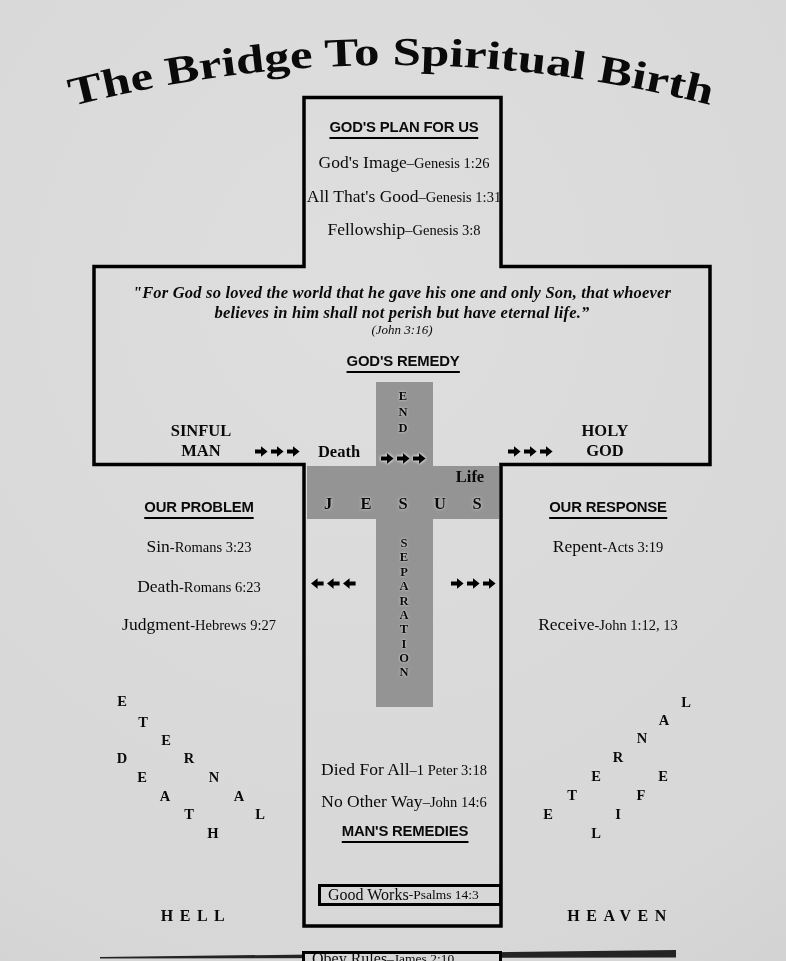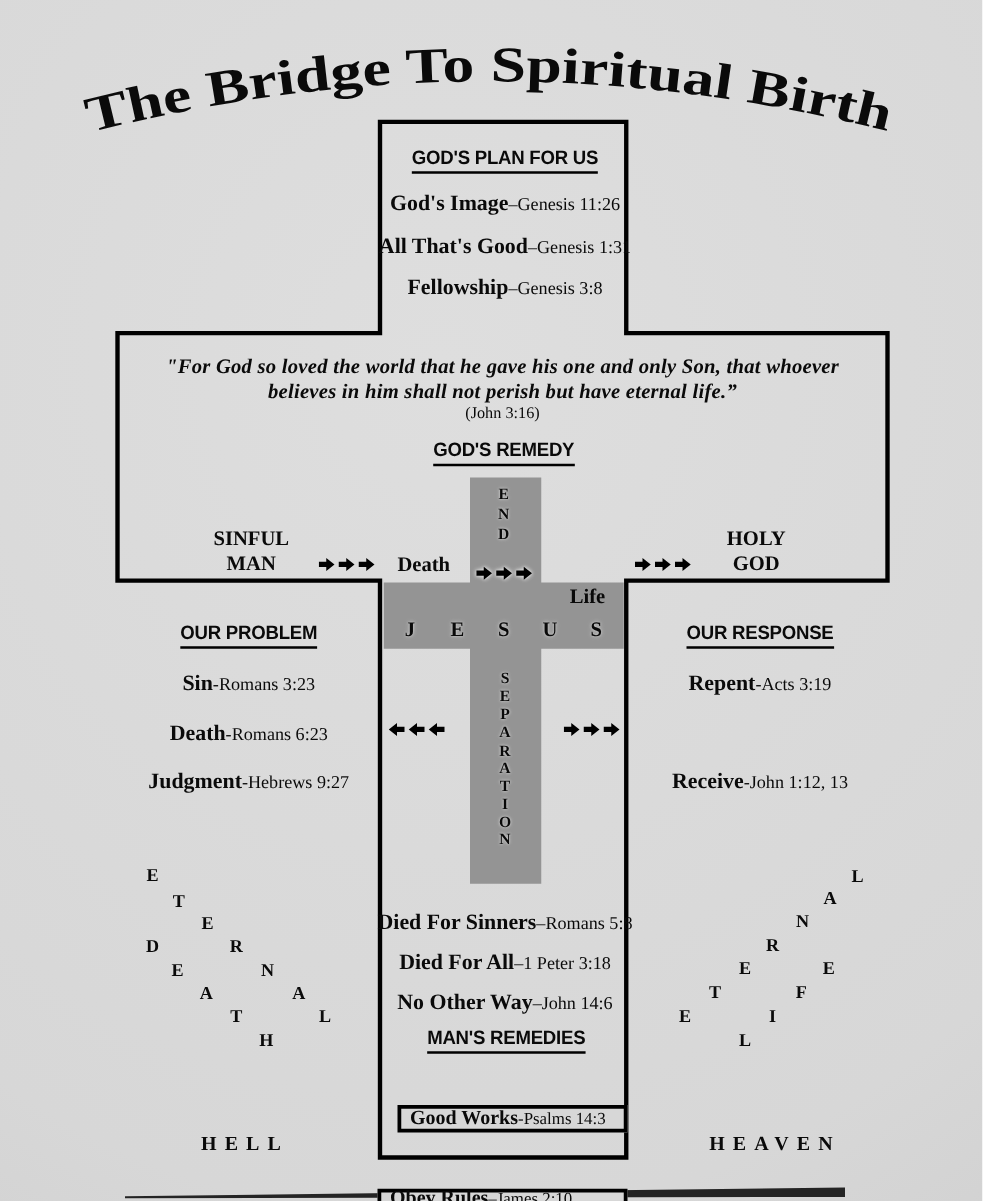--- a/index.html
+++ b/index.html
@@ -16,24 +16,24 @@
   
   .hd{
     font-family:"Liberation Sans",sans-serif;
     font-weight:bold;font-size:15.5px;letter-spacing:-0.2px;
     border-bottom:2.5px solid #000;padding-bottom:1px;
     white-space:nowrap;display:inline-block;
   }
   .hd.cx{transform:translateX(-50%) scaleX(0.96);}
   
   .item{white-space:nowrap;}
-  .lbl{font-weight:bold;font-size:17.5px;}
+  .lbl{font-weight:normal;font-size:17.5px;}
   .ref{font-size:14.5px;}
   .quote{font-style:italic;font-weight:bold;font-size:16.5px;white-space:nowrap;letter-spacing:.2px;}
-  .qcite{font-size:13px;white-space:nowrap;}
+  .qcite{font-style:italic;font-size:13px;white-space:nowrap;}
   .biglabel{font-weight:bold;font-size:16.5px;line-height:19.5px;text-align:center;}
   .dl{font-weight:bold;font-size:16.5px;}
   .dest{font-weight:bold;font-size:16px;letter-spacing:6.5px;white-space:nowrap;}
   
   .graybar{position:absolute;background:#949494;}
   
   .sl{
     position:absolute;transform:translate(-50%,-50%);
     font-family:"Liberation Serif",serif;font-weight:bold;color:#0a0a0a;
   }
@@ -78,21 +78,21 @@
     <defs>
         <path id="arcp" d="M 72 106 Q 393 24 714 106" fill="none"></path>
       </defs>
     <text font-size="40" font-weight="bold" fill="#0a0a0a" font-family="Liberation Serif, serif">
       <textPath href="#arcp" startOffset="0" textLength="645" lengthAdjust="spacingAndGlyphs">The Bridge To Spiritual Birth</textPath>
     </text>
   </svg>
 
   <span class="hd abs cx txt" style="left:404px;top:118px;">GOD'S PLAN FOR US</span>
   <div class="item abs cx txt" style="left:404px;top:152px;">
-    <span class="lbl">God's Image</span><span class="ref">–Genesis 11:26</span>
+    <span class="lbl">God's Image</span><span class="ref">–Genesis 1:26</span>
   </div>
   <div class="item abs cx txt" style="left:404px;top:186px;">
     <span class="lbl">All That's Good</span><span class="ref">–Genesis 1:31</span>
   </div>
   <div class="item abs cx txt" style="left:404px;top:219px;">
     <span class="lbl">Fellowship</span><span class="ref">–Genesis 3:8</span>
   </div>
 
   <div class="quote abs cx txt" style="left:402px;top:283px;">"For God so loved the world that he gave his one and only Son, that whoever</div>
   <div class="quote abs cx txt" style="left:402px;top:303px;">believes in him shall not perish but have eternal life.”</div>
@@ -173,23 +173,20 @@
   </div>
 
   <span class="hd abs cx txt" style="left:608px;top:498px;">OUR RESPONSE</span>
   <div class="item abs cx txt" style="left:608px;top:536px;">
     <span class="lbl">Repent</span><span class="ref">-Acts 3:19</span>
   </div>
   <div class="item abs cx txt" style="left:608px;top:614px;">
     <span class="lbl">Receive</span><span class="ref">-John 1:12, 13</span>
   </div>
 
-  <div class="item abs cx txt" style="left:404px;top:727px;">
-    <span class="lbl">Died For Sinners</span><span class="ref">–Romans 5:8</span>
-  </div>
   <div class="item abs cx txt" style="left:404px;top:759px;">
     <span class="lbl">Died For All</span><span class="ref">–1 Peter 3:18</span>
   </div>
   <div class="item abs cx txt" style="left:404px;top:791px;">
     <span class="lbl">No Other Way</span><span class="ref">–John 14:6</span>
   </div>
 
   <span class="hd abs cx txt" style="left:405px;top:822px;">MAN'S REMEDIES</span>
 
   <div class="rbox" style="left:318px;top:884px;width:184px;height:22px;">

